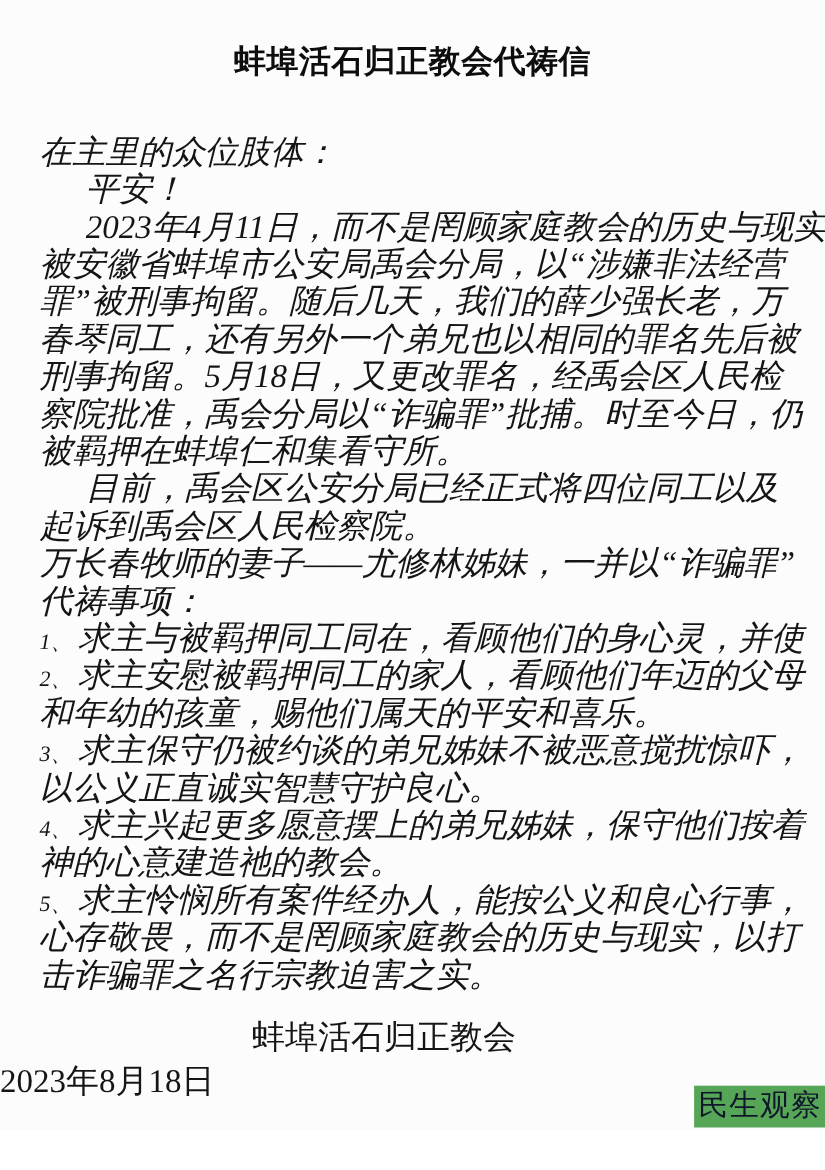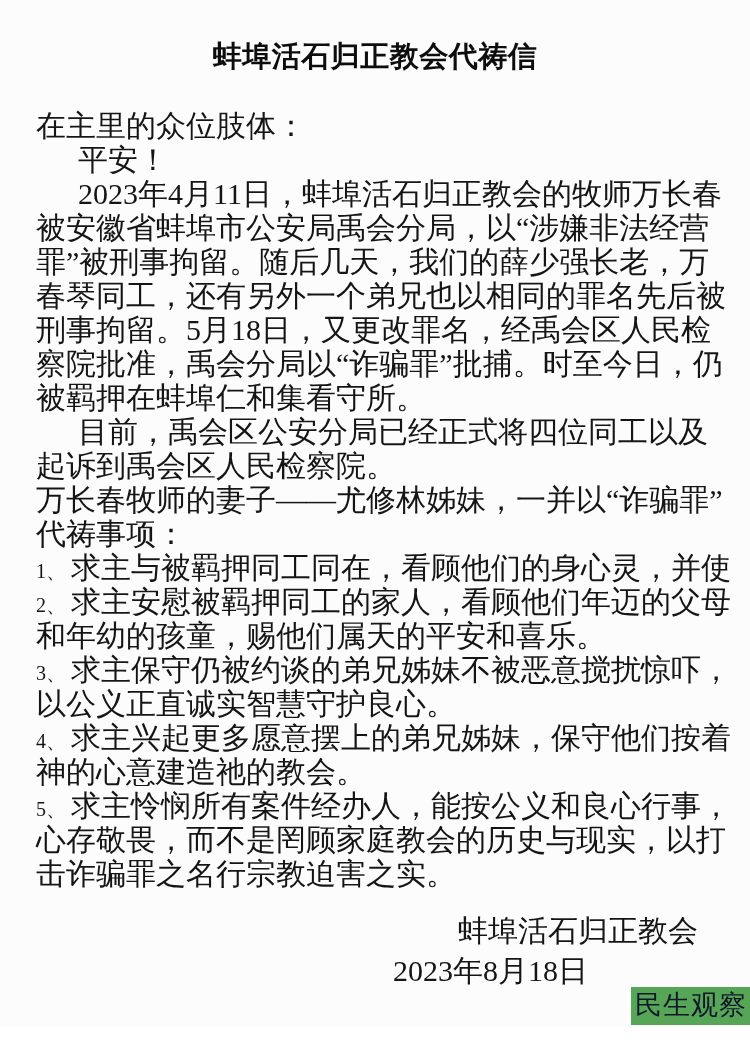--- a/index.html
+++ b/index.html
@@ -21,47 +21,47 @@
     margin-top: 40px;
     text-align: center;
     font-size: 29px;
     line-height: 32px;
     font-weight: 700;
     color: #0d0d0d;
     letter-spacing: 0.5px;
     font-family: "Liberation Serif", sans-serif;
   }
   .doc-body {
-    margin-top: 37px;
+    margin-top: 50px;
     padding: 0 30px 0 36px;
     font-size: 30px;
     line-height: 34px;
+    font-style: italic;
   }
   .line {
     white-space: nowrap;
     height: 34px;
   }
   .line.indent {
     padding-left: 42px;
   }
   .item-num {
     font-size: 20px;
     margin-right: 5px;
   }
   .signature {
     margin-top: 22px;
     padding-right: 52px;
-    text-align: right;
+    text-align: center;
     font-size: 30px;
     line-height: 36px;
   }
   .doc-date {
     margin-top: 4px;
     padding-right: 162px;
-    text-align: right;
     font-size: 30px;
     line-height: 36px;
   }
   .watermark {
     position: absolute;
     right: 0;
     bottom: 2px;
     padding: 2px 3px 4px 4px;
     font-size: 27px;
     line-height: 1.2;
@@ -72,21 +72,21 @@
 </style>
 </head>
 <body>
 
 <div class="page" style="background: rgb(252, 252, 252); color: rgb(21, 21, 21);">
   <div class="doc-title">蚌埠活石归正教会代祷信</div>
 
   <div class="doc-body">
       <div class="line"><span>在主里的众位肢体：</span></div>
       <div class="line indent"><span>平安！</span></div>
-      <div class="line indent"><span>2023年4月11日，蚌埠活石归正教会的牧师万长春</span></div>
+      <div class="line indent"><span>2023年4月11日，而不是罔顾家庭教会的历史与现实</span></div>
       <div class="line"><span>被安徽省蚌埠市公安局禹会分局，以“涉嫌非法经营</span></div>
       <div class="line"><span>罪”被刑事拘留。随后几天，我们的薛少强长老，万</span></div>
       <div class="line"><span>春琴同工，还有另外一个弟兄也以相同的罪名先后被</span></div>
       <div class="line"><span>刑事拘留。5月18日，又更改罪名，经禹会区人民检</span></div>
       <div class="line"><span>察院批准，禹会分局以“诈骗罪”批捕。时至今日，仍</span></div>
       <div class="line"><span>被羁押在蚌埠仁和集看守所。</span></div>
       <div class="line indent"><span>目前，禹会区公安分局已经正式将四位同工以及</span></div>
       <div class="line"><span>起诉到禹会区人民检察院。</span></div>
       <div class="line"><span>万长春牧师的妻子——尤修林姊妹，一并以“诈骗罪”</span></div>
       <div class="line"><span>代祷事项：</span></div>

